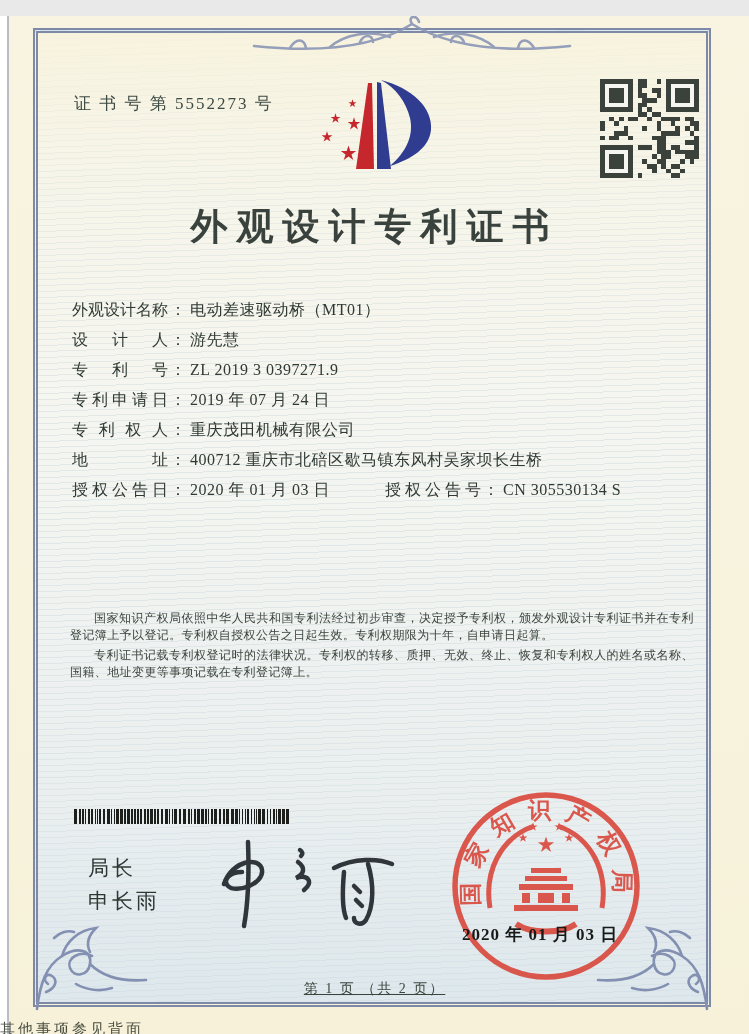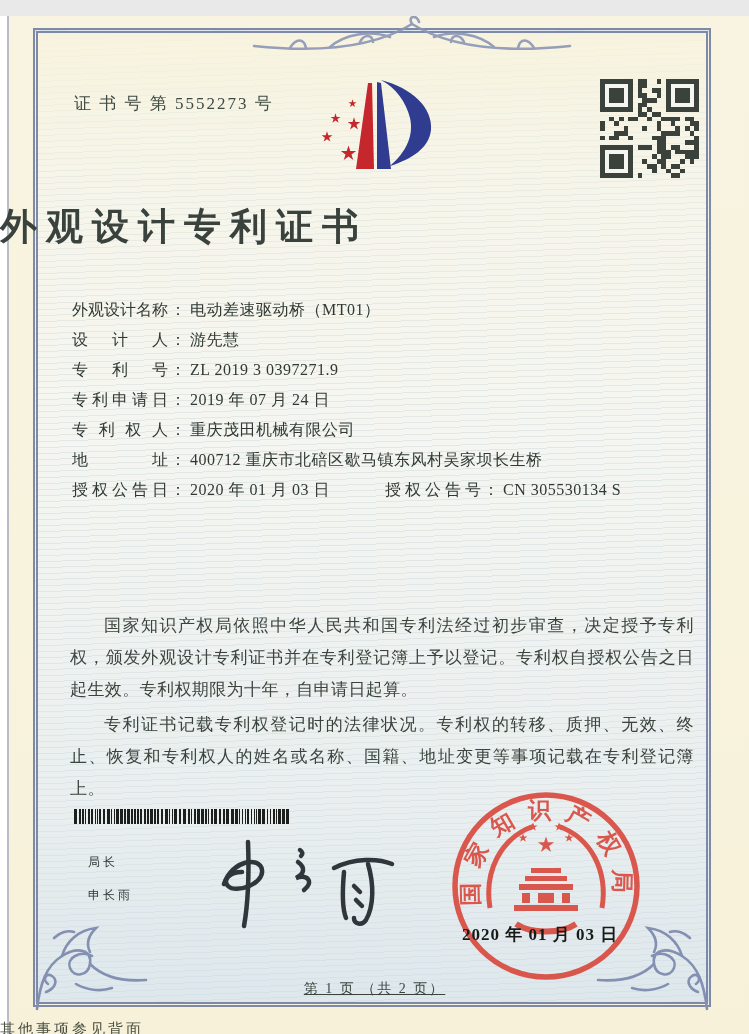--- a/index.html
+++ b/index.html
@@ -16,34 +16,34 @@
   .panel{
     position:absolute;left:33px;top:12px;width:678px;height:979px;
     box-sizing:border-box;border:5px double #7e89a8;
     background:
       linear-gradient(180deg,rgba(248,243,221,.92) 0%,rgba(248,243,221,.35) 16%,rgba(240,242,240,0) 42%,rgba(214,226,235,.40) 82%,rgba(203,219,232,.55) 100%),
       repeating-linear-gradient(178deg,rgba(118,150,176,.15) 0 1px,rgba(255,255,255,0) 1px 6px),
       #f5f6f1;
   }
   .txt{position:absolute;color:#333b35;}
   .cert-no{left:74px;top:76px;font-size:17px;letter-spacing:2px;color:#3e4a44;}
-  .title{left:0;top:186px;width:100%;font-size:37px;font-weight:700;
+  .title{left:0;top:186px;width:100%;text-align:center;font-size:37px;font-weight:700;
     letter-spacing:9px;color:#39423d;}
   .fields{position:absolute;left:72px;top:284px;width:632px;display:flex;
     flex-direction:column;gap:8px;font-size:16px;color:#303a33;}
   .frow{position:relative;height:22px;white-space:nowrap;}
   .flabel{display:inline-block;width:96px;text-align:justify;text-align-last:justify;vertical-align:bottom;}
   .fcolon{display:inline-block;margin:0 4px 0 2px;}
   .fvalue{letter-spacing:.5px;}
   .grant-no{position:absolute;left:313px;top:0;}
-  .paras{position:absolute;left:70px;top:594px;width:624px;font-size:17px;
-    line-height:32px;color:#3a433c;text-align:justify;letter-spacing:.4px;}
+  .paras{position:absolute;left:70px;top:594px;width:624px;font-size:12px;
+    line-height:17px;color:#3a433c;text-align:justify;letter-spacing:.4px;}
   .paras p{margin:0;text-indent:2em;}
   .paras p + p{margin-top:3px;}
-  .signer{left:88px;font-size:12px;letter-spacing:3px;color:#2f3733;}
+  .signer{left:88px;font-size:21px;letter-spacing:3px;color:#2f3733;}
   .footer{left:0;top:964px;width:100%;text-align:center;font-size:14px;letter-spacing:2px;color:#3a433c;text-decoration:underline;}
   .backnote{left:0;top:1004px;width:100%;text-align:left;font-size:15px;letter-spacing:3px;color:#4a4f41;}
   .seal-date{left:462px;top:907px;font-size:17px;letter-spacing:1px;color:#181a18;font-weight:600;}
   .abs{position:absolute;}
   svg{display:block;}
 </style>
 </head>
 <body>
 
 <div class="page">

